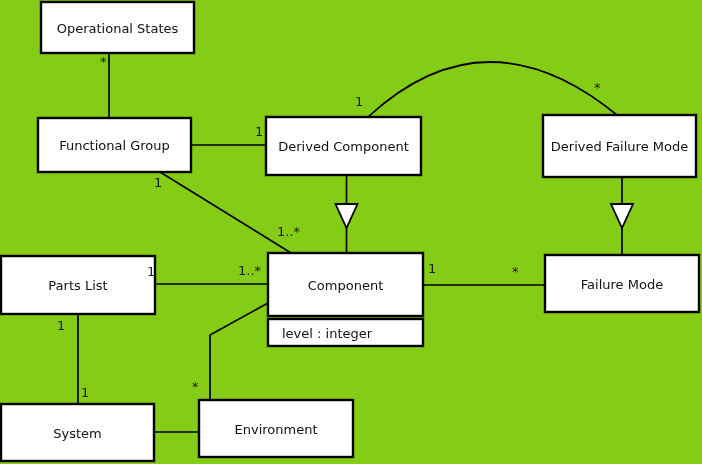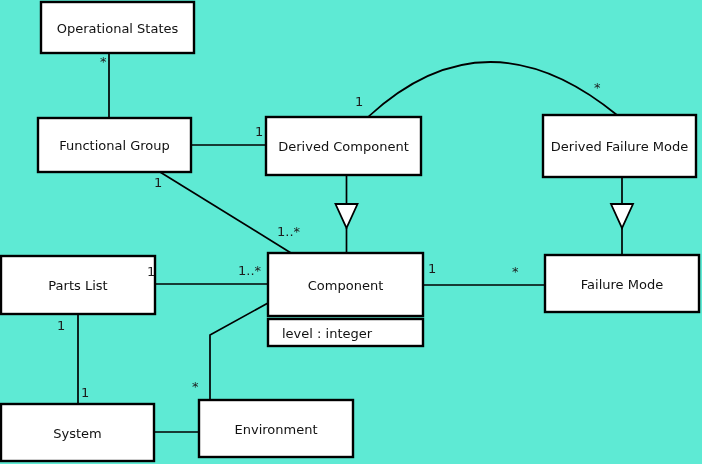--- a/index.html
+++ b/index.html
@@ -1,20 +1,20 @@
 <!DOCTYPE html>
 <html><head>
 <meta charset="utf-8">
 <style>
   html, body { margin: 0; padding: 0; background: #ffffff; }
   .canvas {
     position: relative;
     width: 702px;
     height: 464px;
-    background: #5eead4;
+    background: #84cc16;
     overflow: hidden;
   }
   svg { display: block; }
   .class-rect { fill: #ffffff; stroke: #000000; stroke-width: 2.4px; }
   .edge-line { fill: none; stroke: #000000; stroke-width: 1.7px; }
   .gen-triangle { fill: #ffffff; stroke: #000000; stroke-width: 1.8px; }
   .class-name {
     font-family: "DejaVu Sans", sans-serif;
     font-size: 13px;
     fill: #111111;

